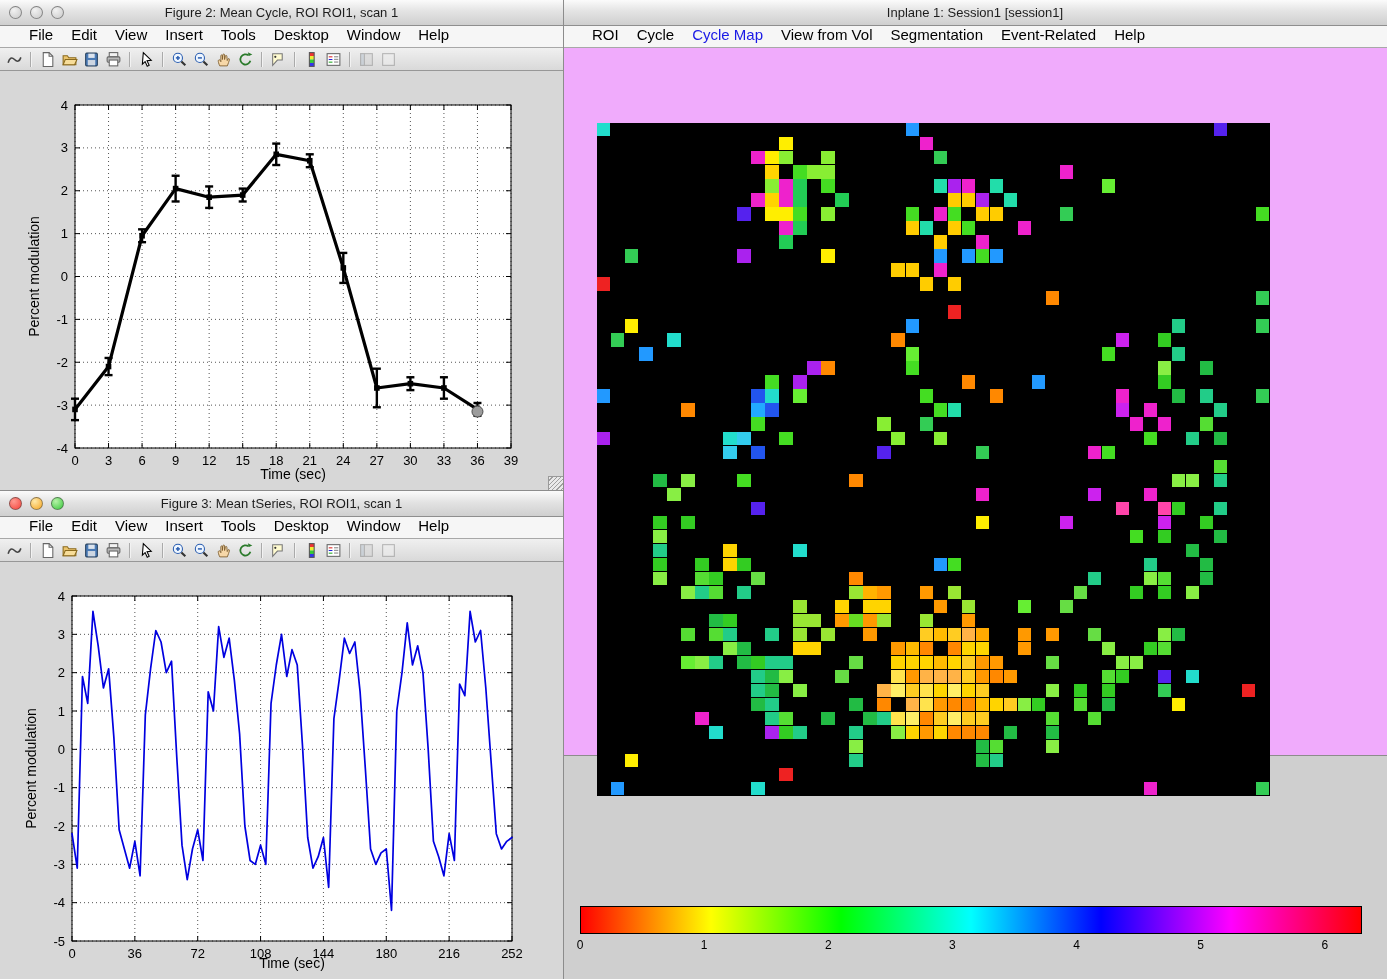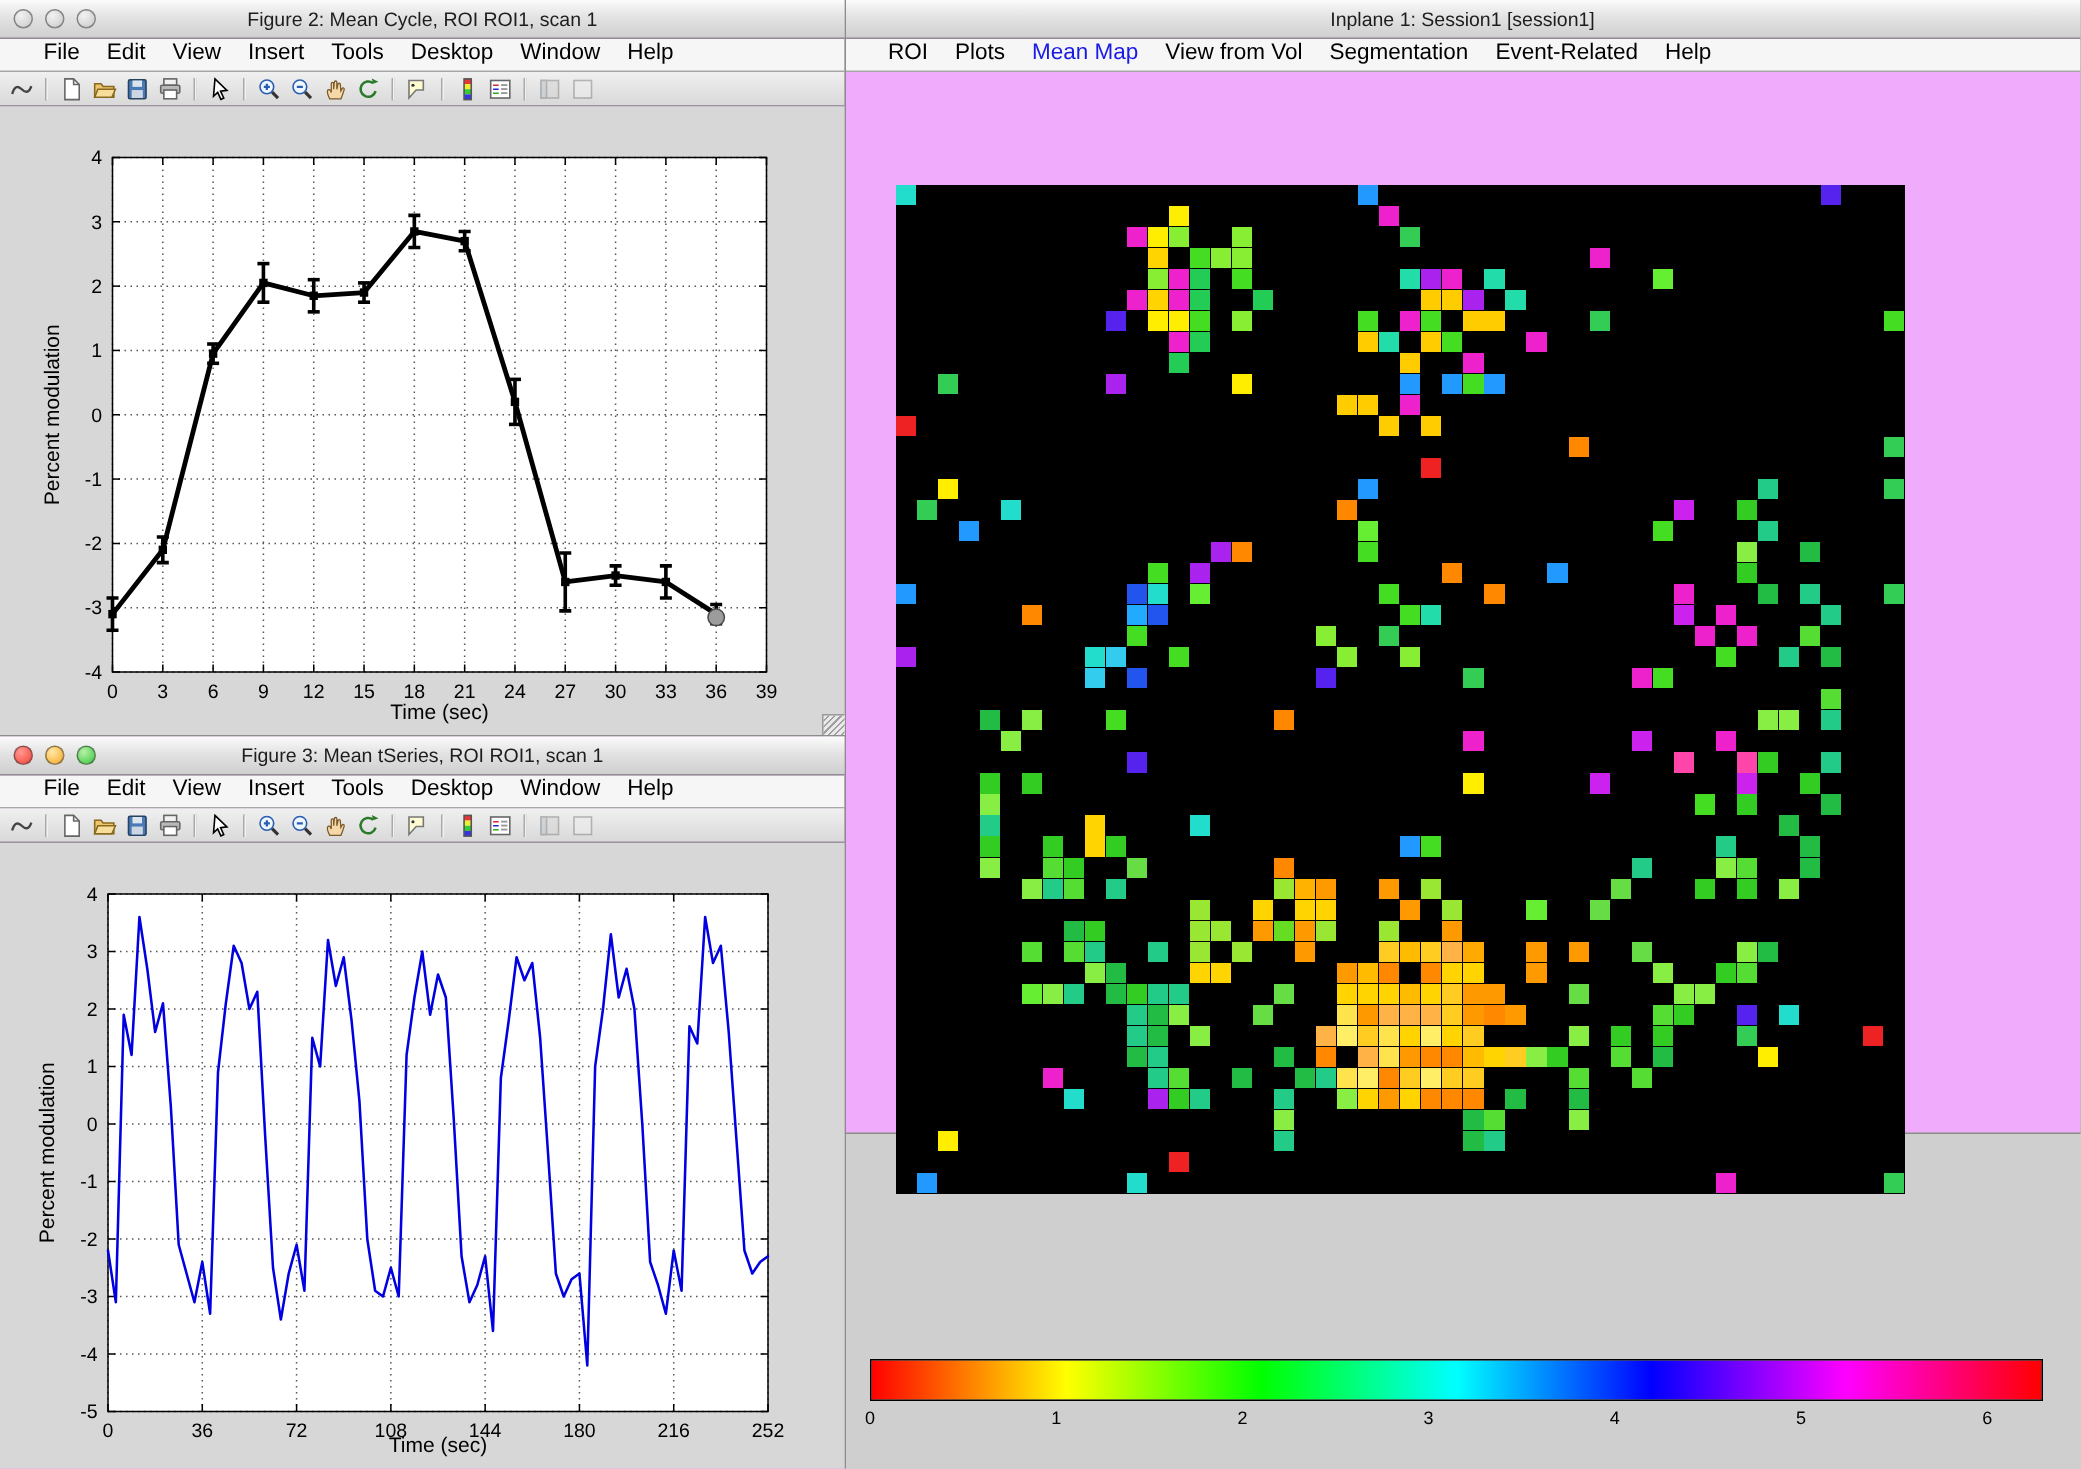--- a/index.html
+++ b/index.html
@@ -552,22 +552,22 @@
   </div>
   <div class="resize-grip"></div>
 </div>
 
 <div class="window" id="win-inplane">
   <div class="titlebar">
     <span>Inplane 1: Session1  [session1]</span>
   </div>
   <div class="menubar">
       <span class="menu-item">ROI</span>
-      <span class="menu-item">Plots</span>
-      <span class="menu-item" style="color: rgb(26, 26, 230);">Mean Map</span>
+      <span class="menu-item">Cycle</span>
+      <span class="menu-item" style="color: rgb(26, 26, 230);">Cycle Map</span>
       <span class="menu-item">View from Vol</span>
       <span class="menu-item">Segmentation</span>
       <span class="menu-item">Event-Related</span>
       <span class="menu-item">Help</span>
     </div>
   <div id="brain-wrap">
     <svg id="brain-svg" width="673" height="673" shape-rendering="crispEdges">
         <rect x="0" y="0" width="673" height="673" fill="#000000"></rect>
         <rect x="0.0" y="0.0" width="13.4" height="13.4" fill="#22ddcc"></rect>
         <rect x="308.5" y="0.0" width="13.4" height="13.4" fill="#2299ff"></rect>

